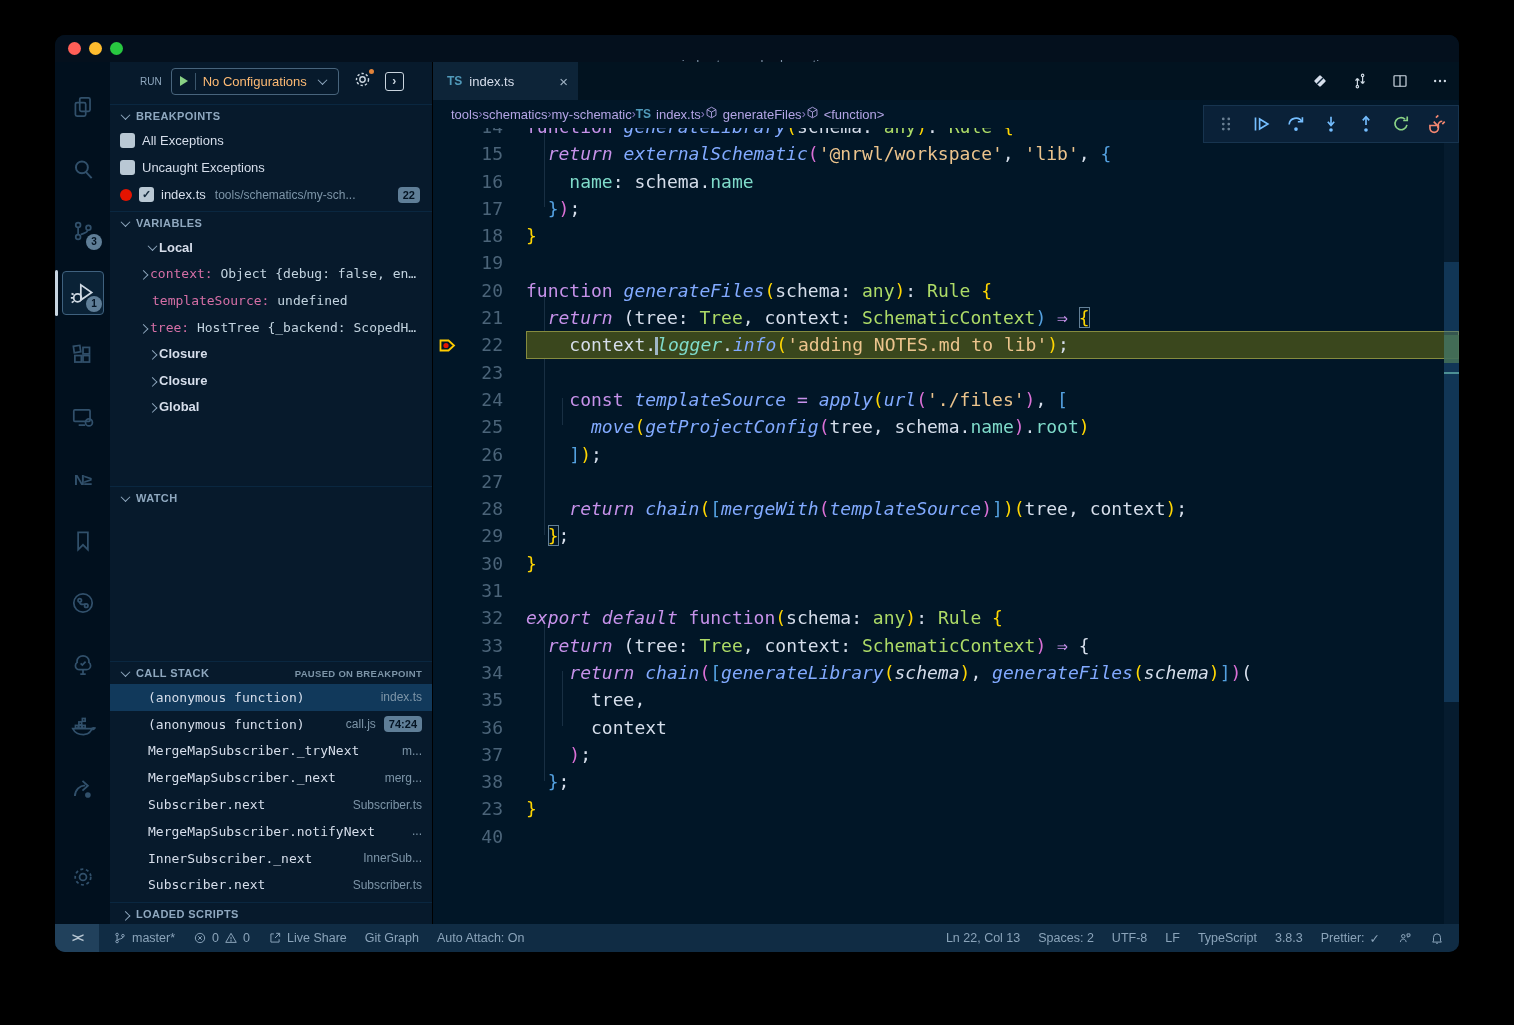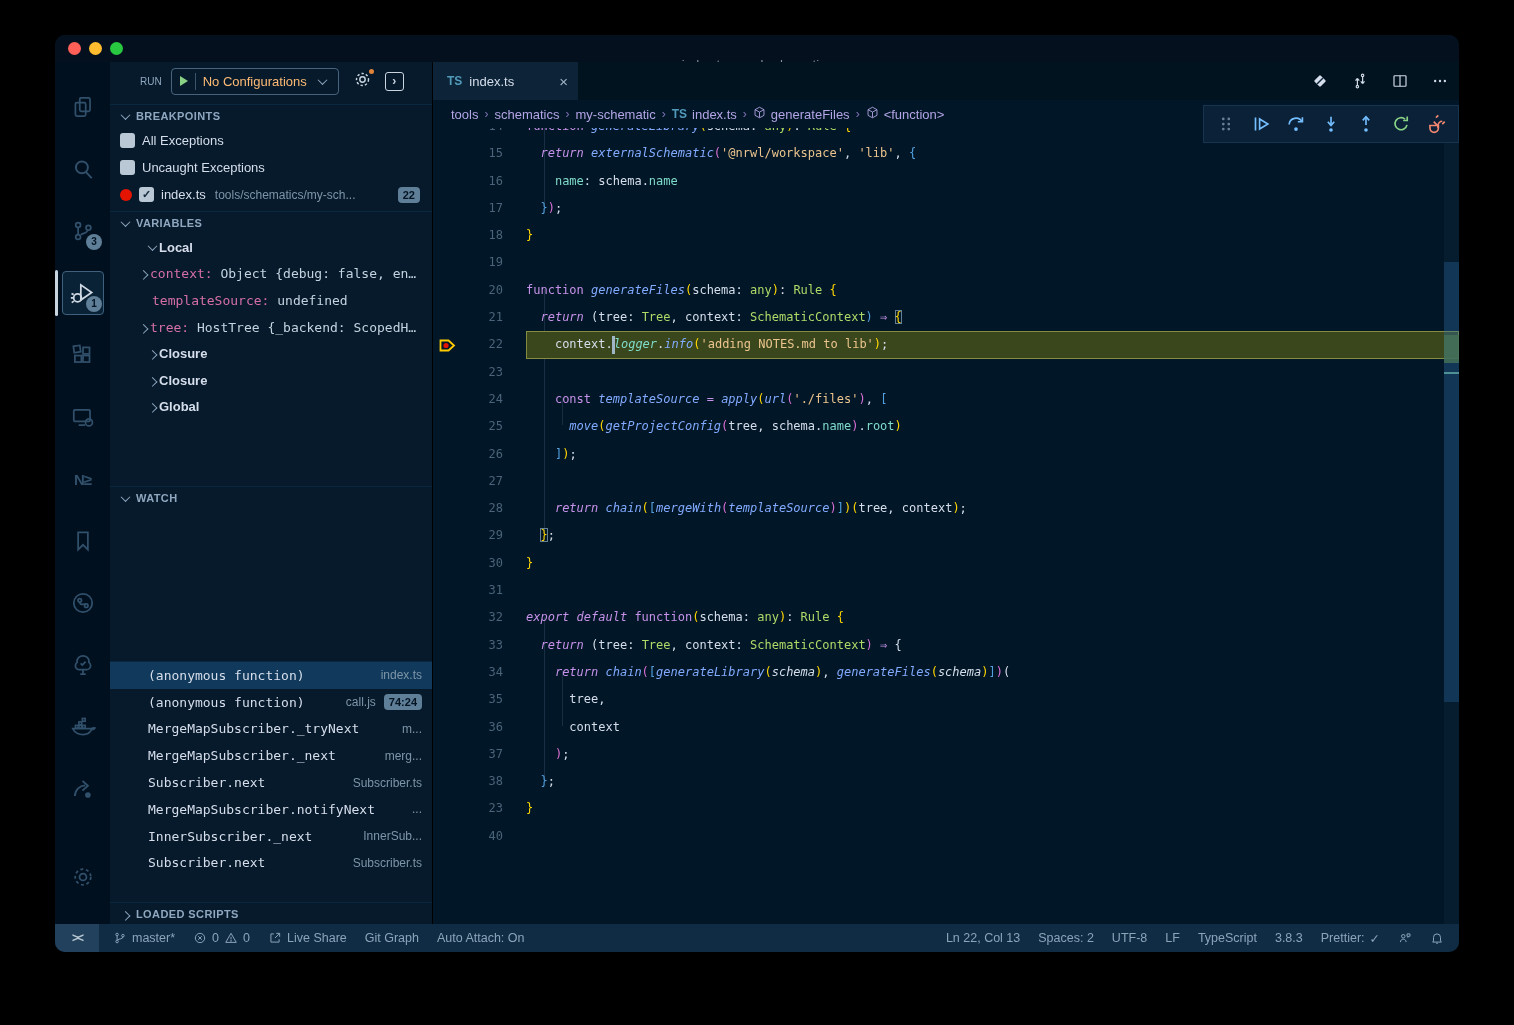--- a/index.html
+++ b/index.html
@@ -82,29 +82,29 @@
   .editor { flex:1; min-width:0; display:flex; flex-direction:column; background:#011627; position:relative;
             border-left:1px solid #000; }
   .tabbar { height:38px; background:#021320; display:flex; flex:none; position:relative; }
   .tab { width:145px; background:#0d2438; display:flex; align-items:center; padding:0 10px 0 14px; gap:7px; }
   .ts-badge { color:#519aba; font-weight:bold; font-size:12px; }
   .tab-label { font-size:13px; color:#d6deeb; }
   .tab-close { margin-left:auto; color:#9fb2c3; font-size:15px; }
   .ed-actions { position:absolute; right:10px; top:0; height:38px; display:flex; align-items:center; gap:22px; color:#cfd9e3; }
   .ed-actions svg { width:18px; height:18px; }
   .breadcrumbs { height:28px; background:#011627; display:flex; align-items:center; padding-left:18px;
-                 gap:6px; font-size:13px; color:#b4a5e6; position:relative; z-index:4; flex:none; }
+                 font-size:13px; color:#b4a5e6; position:relative; z-index:4; flex:none; }
   .bc-sep { color:#8273b8; font-size:12px; }
   .bc-item { display:flex; align-items:center; gap:5px; }
   .bc-cube svg { width:13px; height:13px; }
   
   .codearea { flex:1; position:relative; overflow:hidden; min-height:0; }
   .code-scroll { position:absolute; top:-15px; left:0; right:0; }
   .line { display:flex; height:27.3px; line-height:27.3px; font-family:"DejaVu Sans Mono", monospace;
-          font-size:12px; white-space:pre; position:relative; }
+          font-size:18px; white-space:pre; position:relative; }
   .glyph { width:30px; flex:none; display:flex; align-items:center; justify-content:center; }
   .glyph svg { width:19px; height:15px; }
   .num { width:40px; flex:none; text-align:right; color:#4b6479; }
   .gut-space { width:23px; flex:none; }
   .code { flex:1; color:#d6deeb; }
   .line.current .code { background:#3a471d; box-shadow:inset 0 0 0 1px rgba(226,222,106,.45); }
   .tk-k  { color:#c792ea; }
   .tk-ki { color:#c792ea; font-style:italic; }
   .tk-f  { color:#82aaff; font-style:italic; }
   .tk-t  { color:#addb67; }
@@ -334,20 +334,25 @@
         </div>
 
         <div class="section" style="top:424px">
           <div class="sec-header">
             <span class="chev down"></span>
             <span class="sec-title">WATCH</span>
           </div>
         </div>
 
         <div class="section" style="top:599px">
+          <div class="sec-header">
+            <span class="chev down"></span>
+            <span class="sec-title">CALL STACK</span>
+            <span class="sec-status">PAUSED ON BREAKPOINT</span>
+          </div>
           <div>
               <div class="cs-row selected">
                 <span class="cs-name">(anonymous function)</span>
                 <span class="cs-file">index.ts</span>
               </div>
               <div class="cs-row">
                 <span class="cs-name">(anonymous function)</span>
                 <span class="cs-file">call.js</span>
                 <span class="badge">74:24</span>
               </div>

